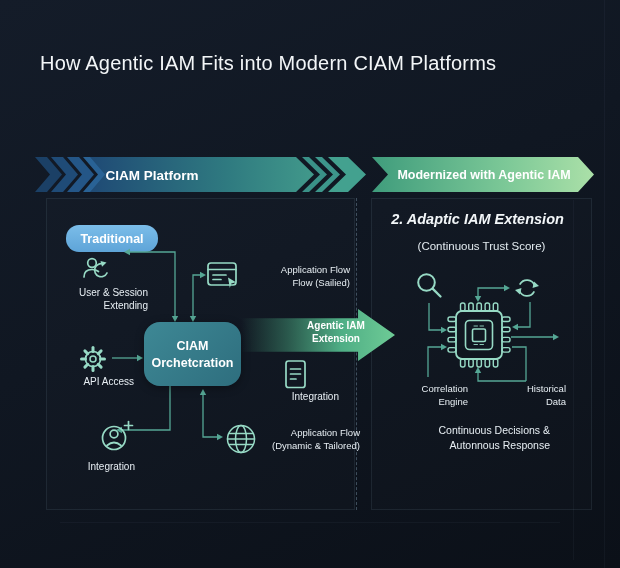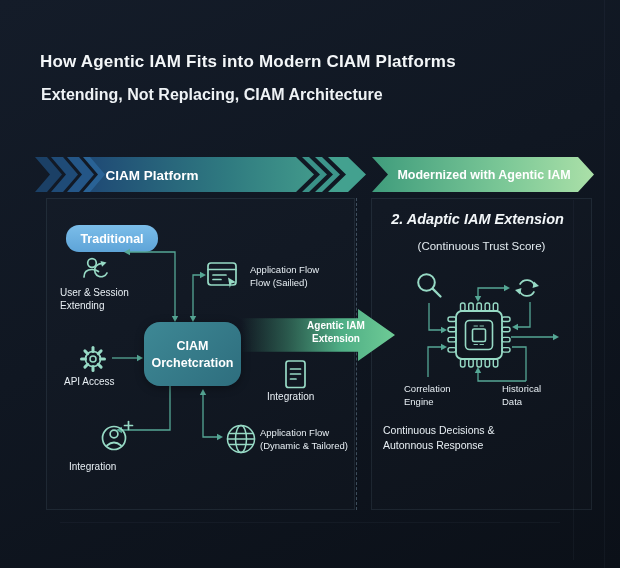--- a/index.html
+++ b/index.html
@@ -3,59 +3,58 @@
 <meta charset="utf-8">
 <style>
   * { margin:0; padding:0; box-sizing:border-box; }
   html,body { background:#070a0f; }
   body { font-family:"Liberation Sans", sans-serif; }
   .stage {
     position:relative; width:620px; height:568px; overflow:hidden;
     background:linear-gradient(155deg,#141c29 0%,#101722 45%,#0b1018 100%);
   }
   .abs { position:absolute; }
-  .title { color:#f3f6f8; font-size:17px; font-weight:bold; letter-spacing:.2px; white-space:nowrap; }
+  .title { color:#f3f6f8; font-size:20px; font-weight:normal; letter-spacing:.2px; white-space:nowrap; }
   .subtitle { color:#eef2f5; font-size:16px; font-weight:bold; white-space:nowrap; }
   .panel { border:1px solid rgba(150,180,200,0.11); background:rgba(255,255,255,0.012); }
   .divider { border-left:1.5px dashed rgba(130,160,182,0.42); width:0; }
   .badge {
     display:flex; align-items:center; justify-content:center;
     background:linear-gradient(180deg,#7bbde9,#5ea4d8); border-radius:8px;
     color:#fff; font-size:12.5px; font-weight:bold;
   }
   .ciam-box {
     display:flex; flex-direction:column; align-items:center; justify-content:center; gap:3px;
     background:linear-gradient(135deg,#3e8895 0%,#2e6e7e 100%);
     border-radius:16px; color:#fff; font-size:12.5px; font-weight:bold;
     box-shadow:0 2px 8px rgba(0,0,0,0.35);
   }
   .ext-arrow {
     clip-path:polygon(0% 18%, 76% 18%, 76% 0%, 100% 50%, 76% 100%, 76% 82%, 0% 82%);
     background:linear-gradient(90deg, rgba(52,101,94,0) 0%, rgba(62,140,110,0.55) 30%, #4fae85 65%, #6ecb96 100%);
   }
   .ext-arrow-text { display:flex; flex-direction:column; align-items:center; justify-content:center;
     color:#fff; font-size:10px; font-weight:bold; line-height:1.3; text-align:center; }
-  .lbl { color:#e7eef3; text-align:left; line-height:1.34;margin-left:12px; }
+  .lbl { color:#e7eef3; text-align:right; line-height:1.34; }
   .lbl span { display:block; }
   .s10 { font-size:10px; } .s95 { font-size:9.5px; } .s105 { font-size:10.5px; }
   .rp-heading { color:#f2f6f8; font-size:14.5px; font-weight:bold; text-align:center; }
   .rp-sub { color:#e3ebf0; font-size:11.5px; text-align:center; }
   .faint-line { background:rgba(150,180,210,0.05); }
 </style>
 </head>
 <body>
 
 <div class="stage">
 
   <div class="abs faint-line" style="left:573px;top:200px;width:1px;height:360px;"></div>
   <div class="abs faint-line" style="left:604px;top:0;width:1px;height:568px;"></div>
   <div class="abs faint-line" style="left:60px;top:522px;width:500px;height:1px;"></div>
 
   <div class="abs title" style="left:40px;top:52px;">How Agentic IAM Fits into Modern CIAM Platforms</div>
-  <div class="abs subtitle" style="left:41px;top:86px;">Extending, Not Replacing, CIAM Architecture</div>
 
   <div class="abs panel" style="left:46px;top:198px;width:309px;height:312px;"></div>
   <div class="abs panel" style="left:371px;top:198px;width:221px;height:312px;"></div>
   <div class="abs divider" style="left:356px;top:198px;height:312px;"></div>
 
   <svg class="abs" style="left:0;top:154px;" width="620" height="44" viewBox="0 0 620 44">
     <defs>
       <linearGradient id="gradL" x1="90" y1="0" x2="318" y2="0" gradientUnits="userSpaceOnUse">
         <stop offset="0" stop-color="#1f4a75"></stop>
           <stop offset="0.6" stop-color="#2f7a80"></stop>

